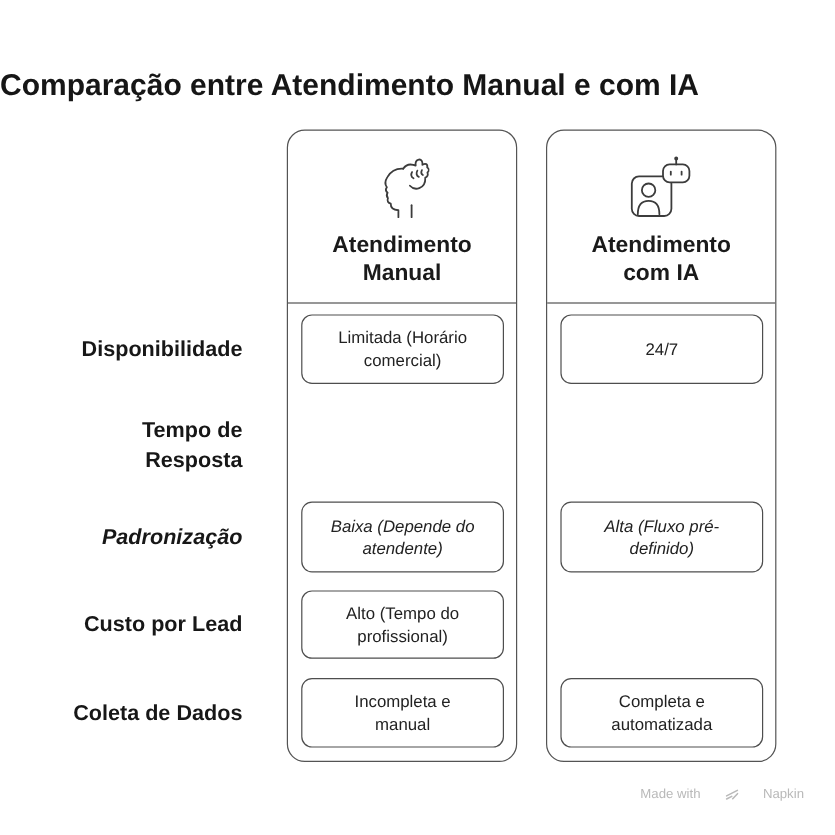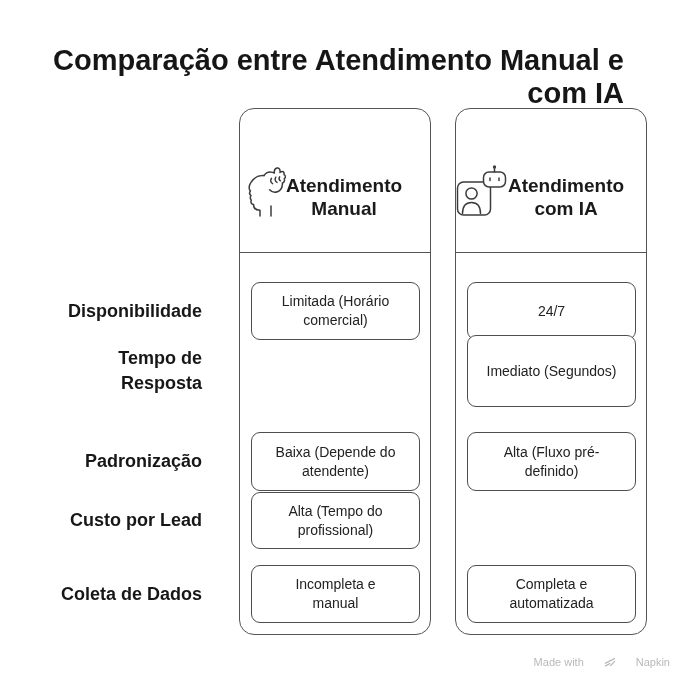--- a/index.html
+++ b/index.html
@@ -1,36 +1,36 @@
 <!DOCTYPE html>
 <html><head>
 <meta charset="utf-8">
 <style>
   html,body{margin:0;padding:0;background:#ffffff;}
   body{font-family:"Liberation Sans","DejaVu Sans",sans-serif;}
   .canvas{position:relative;width:696px;height:696px;background:#ffffff;overflow:hidden;}
 
-  .title{position:absolute;top:44px;left:0;width:624px;margin:0;
-         text-align:right;font-size:29px;font-weight:700;color:#161616;letter-spacing:0;}
+  .title{position:absolute;top:57px;left:0;width:624px;margin:0;
+         text-align:left;font-size:25px;font-weight:700;color:#161616;letter-spacing:0;}
 
   
   .col{position:absolute;top:108px;width:192px;height:527px;box-sizing:border-box;
        background:#ffffff;border:1.4px solid #545454;border-radius:15px;}
   .col-manual{left:239px;}
   .col-ai{left:455px;}
   .col-header{height:144px;box-sizing:border-box;border-bottom:1.4px solid #545454;
-              display:flex;flex-direction:row;align-items:center;padding-top:21px;}
+              display:flex;flex-direction:column;align-items:center;padding-top:21px;}
   .col-icon{height:52px;display:flex;align-items:center;justify-content:center;}
   .col-title{margin-top:11px;font-size:19px;font-weight:700;line-height:23px;
              text-align:center;white-space:pre-line;color:#1a1a1a;}
 
   
-  .r0{top:282px;height:58px;}
+  .r0{top:262px;height:58px;}
   .r1{top:335px;height:72px;}
-  .r2{top:432px;height:59px;}
+  .r2{top:418px;height:59px;font-style:italic;}
   .r3{top:492px;height:57px;}
   .r4{top:565px;height:58px;}
 
   .row-label{position:absolute;left:0;width:202px;display:flex;align-items:center;
              justify-content:flex-end;text-align:right;font-size:18px;font-weight:700;
              line-height:25px;white-space:pre-line;color:#171717;}
 
   .cell{position:absolute;width:169px;box-sizing:border-box;background:#ffffff;
         border:1.4px solid #4e4e4e;border-radius:9px;display:flex;align-items:center;
         justify-content:center;text-align:center;font-size:14px;line-height:19px;
@@ -88,27 +88,26 @@
   <div class="row-label r1">Tempo de
 Resposta</div>
   <div class="row-label r2">Padronização</div>
   <div class="row-label r3">Custo por Lead</div>
   <div class="row-label r4">Coleta de Dados</div>
 
   <div class="cell cell-m r0">Limitada (Horário
 comercial)</div>
   <div class="cell cell-m r2">Baixa (Depende do
 atendente)</div>
-  <div class="cell cell-m r3">Alta (Tempo do
+  <div class="cell cell-m r3">Alto (Tempo do
 profissional)</div>
   <div class="cell cell-m r4">Incompleta e
 manual</div>
 
   <div class="cell cell-a r0">24/7</div>
-  <div class="cell cell-a r1">Imediato (Segundos)</div>
   <div class="cell cell-a r2">Alta (Fluxo pré-
 definido)</div>
   <div class="cell cell-a r4">Completa e
 automatizada</div>
 
   <div class="footer">
     <span>Made with</span>
     <span>
       <svg width="12" height="12" viewBox="0 0 12 12" fill="none" stroke="#b9b9b9" stroke-width="1.3" stroke-linecap="round">
         <path d="M1.5 7.2 L10.5 2.6"></path>

